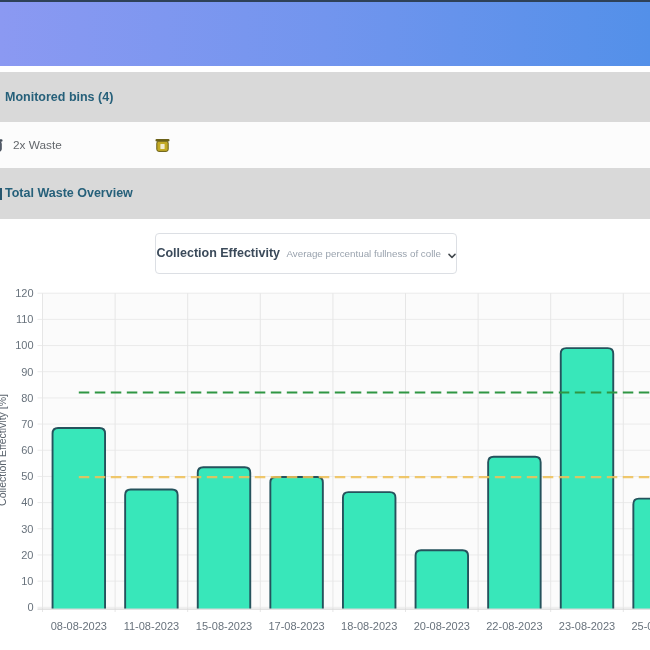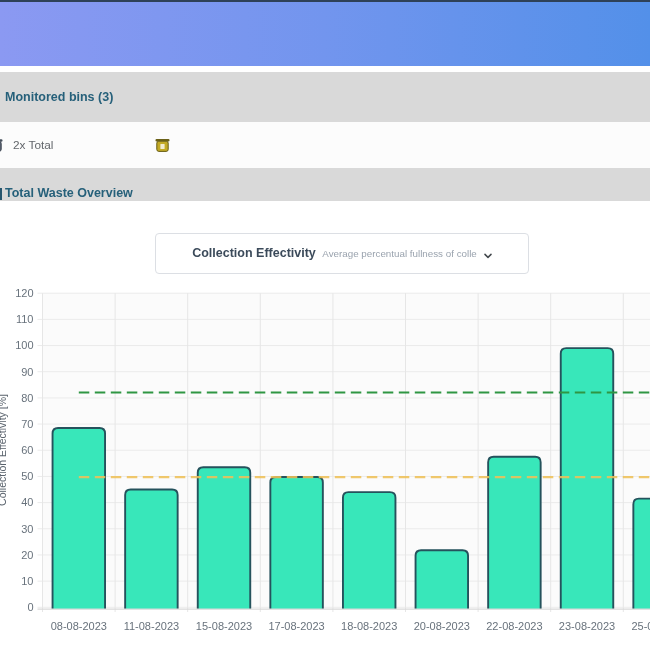--- a/index.html
+++ b/index.html
@@ -4,44 +4,44 @@
 <style>
 *{margin:0;padding:0;box-sizing:border-box}
 html,body{width:650px;height:650px;overflow:hidden;background:#fff;
   font-family:"Liberation Sans",sans-serif;position:relative}
 .hdr{position:absolute;left:0;top:0;width:650px;height:65.5px;
   background:linear-gradient(90deg,#8b99f2 0%,#7295ee 50%,#5390e9 100%);
   border-top:2px solid #2e4158}
 .band{position:absolute;left:0;width:650px;height:46px;background:#d9d9d9;
   color:#26607a;font-weight:bold;font-size:12.5px;line-height:46px}
 #b1{top:71.5px;height:50px;line-height:50px;padding-left:5px}
-#b2{top:167.5px;height:33px;line-height:51px;padding-left:5px}
+#b2{top:167.5px;height:51px;line-height:51px;padding-left:5px}
 #b2 .sliver{position:absolute;left:0;top:20px;width:1.5px;height:12px;background:#27566e}
 .binrow{position:absolute;left:0;top:121.5px;width:650px;height:46px;background:#fcfcfc;
   font-size:11.8px;color:#63676c}
 .binrow span{position:absolute;top:0;line-height:46px}
 .icon{position:absolute;top:15.5px;width:15px;height:15px}
-.dd{position:absolute;left:155px;top:233px;width:374px;height:41px;background:#fff;
-  border:1px solid #dcdfe4;border-radius:4px;text-align:center;line-height:39px;
+.dd{position:absolute;left:155px;top:233px;width:302px;height:41px;background:#fff;
+  border:1px solid #dcdfe4;border-radius:4px;text-align:right;line-height:39px;
   font-size:12.5px;color:#3b4a5a;font-weight:bold;white-space:nowrap}
 .dd small{font-size:9.8px;color:#9aa3ae;font-weight:normal}
 .dd .chev{display:inline-block;vertical-align:-1.5px;margin-left:7px}
 #chart{position:absolute;left:0;top:0}
 </style>
 </head>
 <body>
 <div class="hdr"></div>
-<div class="band" id="b1">Monitored bins (3)</div>
+<div class="band" id="b1">Monitored bins (4)</div>
 <div class="binrow">
   <svg class="icon" style="left:-12px" viewBox="0 0 15 15">
     <rect x="0.5" y="2.2" width="14" height="2.6" rx="1.2" fill="#46505c"></rect>
     <rect x="1.8" y="4.4" width="11.4" height="10" rx="2.2" fill="#5a6473" stroke="#3f4652" stroke-width="1"></rect>
     <rect x="5.4" y="7.2" width="4.2" height="4.8" rx="0.6" fill="#dde1e6"></rect>
   </svg>
-  <span style="left:13px">2x Total</span>
+  <span style="left:13px">2x Waste</span>
   <svg class="icon" style="left:155px" viewBox="0 0 15 15">
     <rect x="0.5" y="2" width="14" height="2.6" rx="1" fill="#6b6118"></rect>
     <rect x="1.8" y="4.2" width="11.4" height="10.2" rx="2" fill="#c3aa25" stroke="#665c16" stroke-width="1"></rect>
     <rect x="5.4" y="7" width="4.2" height="5" rx="0.6" fill="#f2ecd0"></rect>
   </svg>
 </div>
 <div class="band" id="b2"><span class="sliver"></span>Total Waste Overview</div>
 <div class="dd">Collection Effectivity <small style="margin-left:3px">Average percentual fullness of colle</small><svg class="chev" width="8" height="6" viewBox="0 0 8 6">
       <polyline points="1,1.4 4,4.4 7,1.4" fill="none" stroke="#42474c" stroke-width="1.5" stroke-linecap="round" stroke-linejoin="round"></polyline>
     </svg></div>

